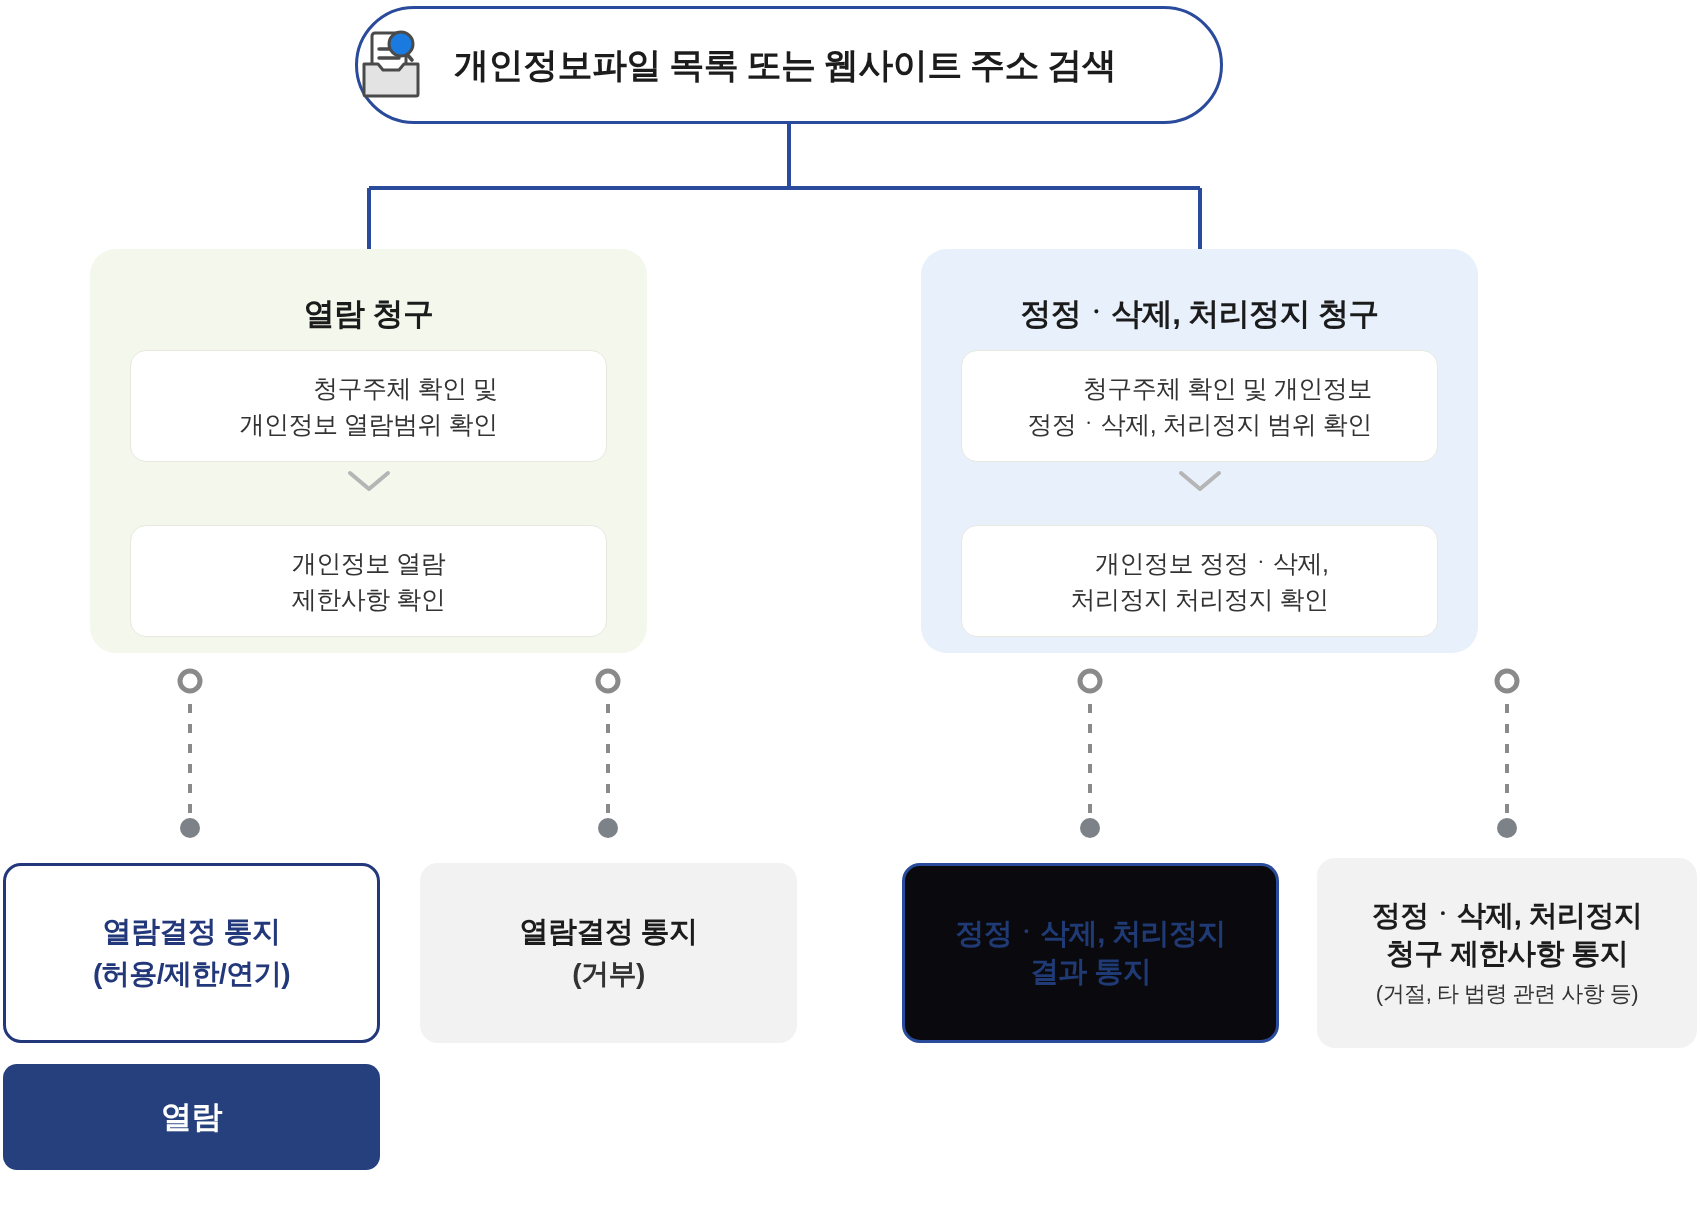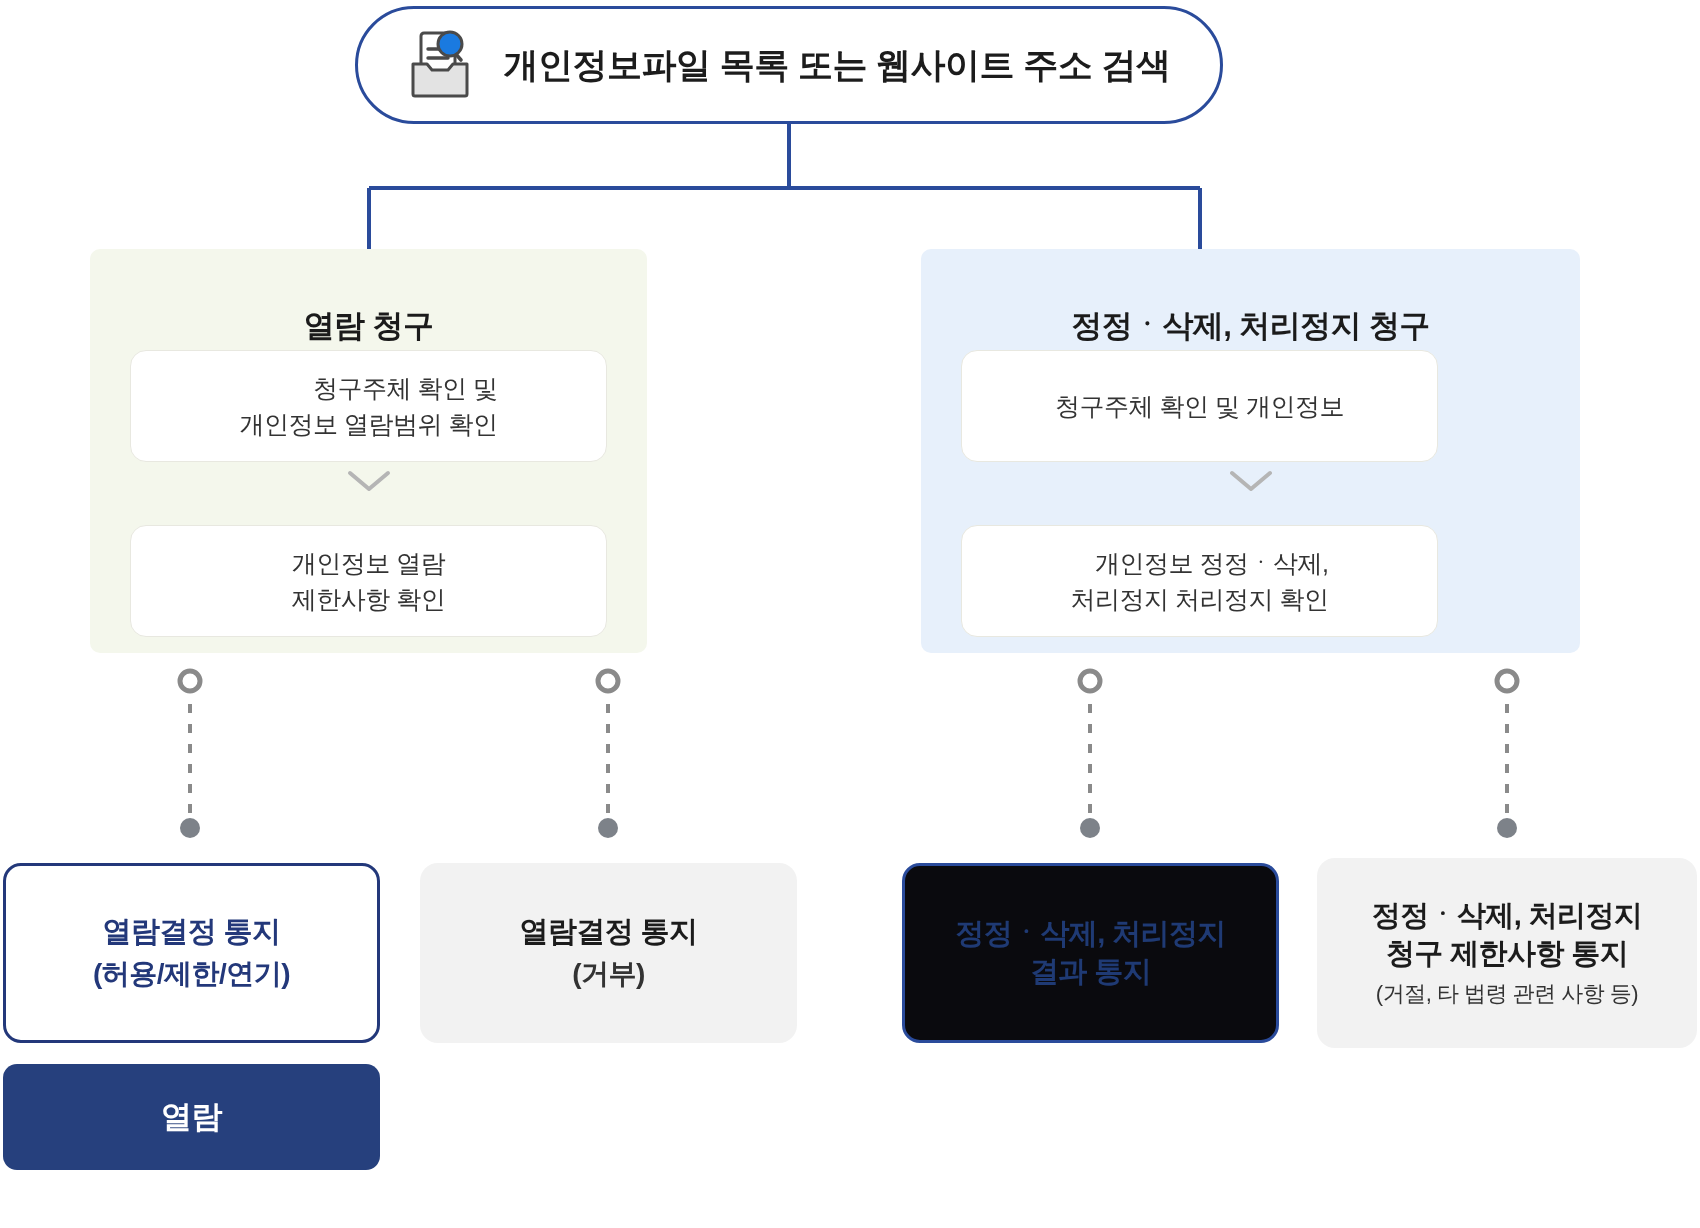--- a/index.html
+++ b/index.html
@@ -19,51 +19,51 @@
   
   .header-pill{
     position:absolute;
     left:355px; top:6px;
     width:868px; height:118px;
     background:#ffffff;
     border:3px solid #2a4b9b;
     border-radius:62px;
     display:flex;
     align-items:center;
-    justify-content:center;
     gap:26px;
     box-sizing:border-box;
+    font-family:Liberation Serif, serif;
   }
   .header-pill .label{
     font-size:35px;
     font-weight:700;
     letter-spacing:-0.5px;
     color:#1c1c1c;
     white-space:nowrap;
   }
   .doc-search-icon{width:70px;height:72px;display:block;}
 
   
   #wires{position:absolute;left:0;top:0;width:1700px;height:1228px;pointer-events:none;}
 
   
   .panel{
     position:absolute;
-    border-radius:10px;
+    border-radius:26px;
     box-sizing:border-box;
-    padding:16px;
+    padding:4px;
   }
   .panel.left{
     left:90px; top:249px;
     width:557px; height:404px;
     background:#f4f7ec;
   }
   .panel.right{
     left:921px; top:249px;
-    width:659px; height:404px;
+    width:557px; height:404px;
     background:#e7f0fb;
   }
   .panel-title{
     text-align:center;
     font-size:31px;
     font-weight:700;
     color:#1b1b1b;
     letter-spacing:-0.6px;
     margin-top:42px;
     line-height:1.2;
@@ -258,20 +258,21 @@
       </div>
     </div>
   </div>
 
   <div class="panel right">
     <div class="panel-title">정정ㆍ삭제, 처리정지 청구</div>
 
     <div class="sub-card a">
       <div class="txt">
         <div>청구주체 확인 및 개인정보</div>
+        <div>정정ㆍ삭제, 처리정지 범위 확인</div>
       </div>
     </div>
 
     <div class="chev-inner">
       <svg width="46" height="26" viewBox="0 0 46 26">
           <path d="M4 5 L23 21 L42 5" fill="none" stroke="#b5b5b5" stroke-width="4" stroke-linecap="round" stroke-linejoin="round"></path>
         </svg>
     </div>
 
     <div class="sub-card b">

